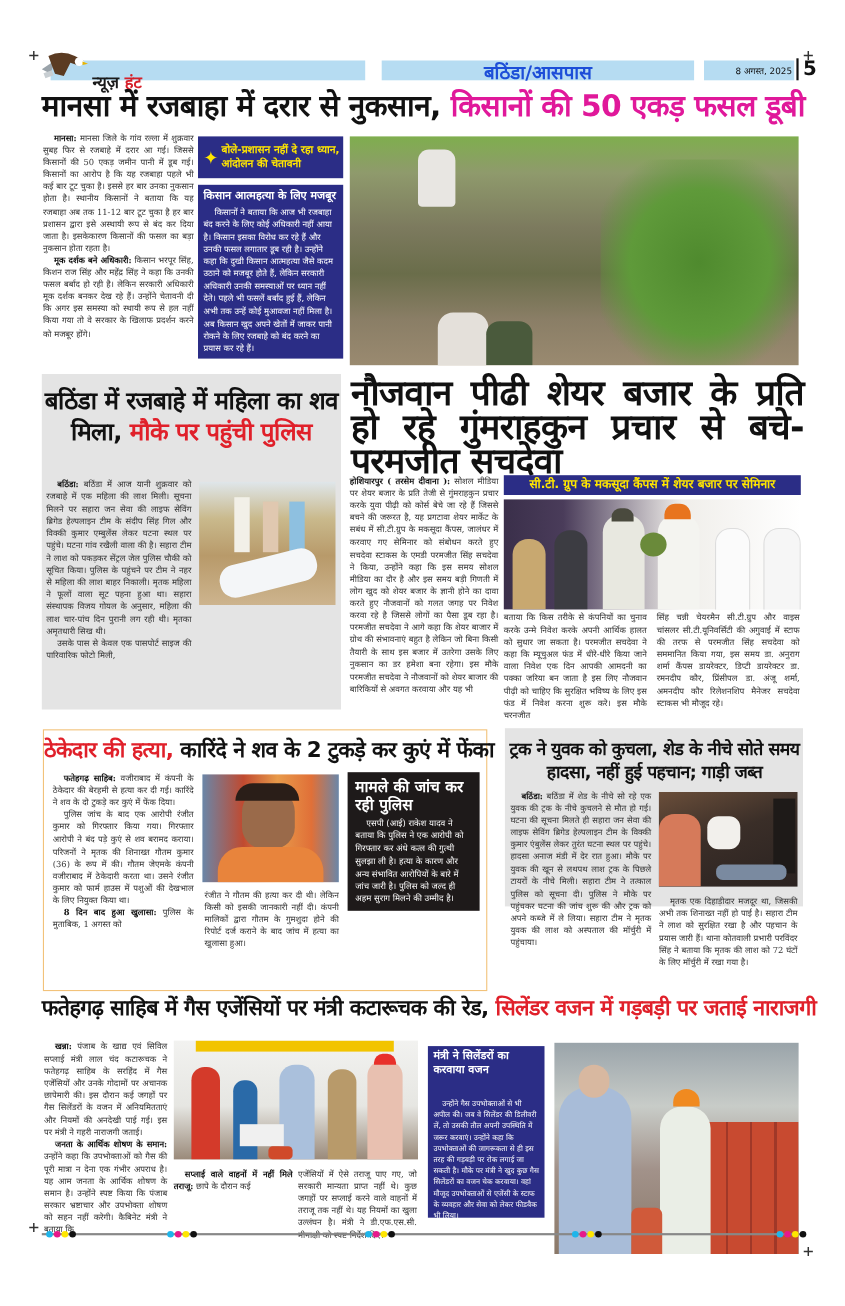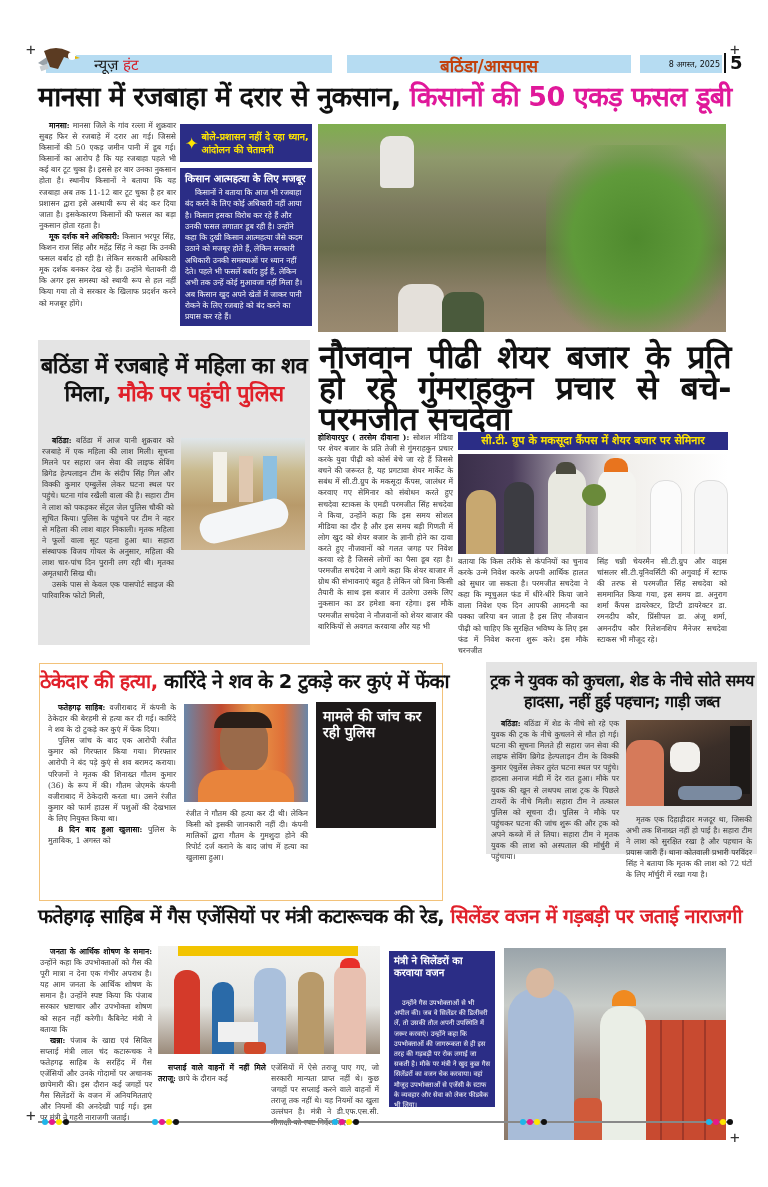--- a/index.html
+++ b/index.html
@@ -6,23 +6,23 @@
   body{width:768px;height:1187px;position:relative;overflow:hidden;font-family:"DejaVu Sans",sans-serif;color:#222;}
   .abs{position:absolute;}
   .crop{position:absolute;font-size:16px;color:#333;font-family:"DejaVu Sans Mono",monospace;line-height:1;}
   
   .hdr{left:34px;top:51px;width:700px;height:22px;}
   .hdr-band{position:absolute;top:4px;height:18px;background:#b6dcf2;}
   .logo-band{left:12px;width:286px;}
   .sec-band{left:313px;width:284px;}
   .date-band{left:606px;width:82px;}
   .logo-bird{position:absolute;left:2px;top:-6px;width:46px;height:30px;}
-  .logo-txt{position:absolute;left:50px;top:3px;font-size:15px;font-weight:normal;color:#1a1a1a;font-family:"DejaVu Sans",sans-serif;margin-left:10px;}
+  .logo-txt{position:absolute;left:50px;top:13px;font-size:15px;font-weight:bold;color:#1a1a1a;font-family:"DejaVu Sans",sans-serif;}
   .logo-txt .red{color:#d6202a;}
-  .sec-title{position:absolute;left:313px;width:284px;top:3px;text-align:center;font-size:17px;font-weight:bold;color:#c2410c;}
+  .sec-title{position:absolute;left:313px;width:284px;top:3px;text-align:center;font-size:17px;font-weight:bold;color:#1d4ed8;}
   .date{position:absolute;left:606px;width:80px;top:7px;text-align:right;font-size:8px;color:#111;}
   .pageno{position:absolute;left:690px;top:2px;font-size:18px;font-weight:bold;color:#111;border-left:2px solid #111;padding-left:4px;line-height:20px;}
   
   .hl{font-weight:bold;color:#111;letter-spacing:-0.5px;font-family:"DejaVu Sans",sans-serif;}
   .pink{color:#e0189a;}
   .red{color:#e0202a;}
   .body{font-family:"DejaVu Serif",serif;font-size:7.6px;line-height:11.1px;color:#333;text-align:justify;}
   .body b{color:#111;}
   .box-blue{background:#2b2d86;color:#fff;}
   .photo{position:absolute;overflow:hidden;}
@@ -125,44 +125,45 @@
     <p style="margin:0;text-indent:10px;"><b>8 दिन बाद हुआ खुलासा:</b> <span>पुलिस के मुताबिक, 1 अगस्त को</span></p>
   </div>
   <div class="photo" style="left:144px;top:40px;width:124px;height:98px;background:linear-gradient(90deg,#6a86a8 0%,#c04a30 30%,#e89a4a 55%,#e07038 80%,#6a86a8 100%);">
     <div style="position:absolute;left:36px;top:12px;width:48px;height:56px;background:#9a6a4a;border-radius:22px 22px 20px 20px;"></div>
     <div style="position:absolute;left:30px;top:8px;width:58px;height:16px;background:#2a1e18;border-radius:26px 26px 0 0;"></div>
     <div style="position:absolute;left:14px;top:66px;width:96px;height:32px;background:#e8843c;border-radius:22px 22px 0 0;"></div>
   </div>
   <div class="body" style="position:absolute;left:146px;top:144px;width:122px;">रंजीत ने गौतम की हत्या कर दी थी। लेकिन किसी को इसकी जानकारी नहीं दी। कंपनी मालिकों द्वारा गौतम के गुमशुदा होने की रिपोर्ट दर्ज कराने के बाद जांच में हत्या का खुलासा हुआ।</div>
   <div style="position:absolute;left:276px;top:38px;width:120px;height:126px;background:#1e1a1a;color:#fff;padding:6px 7px;box-sizing:border-box;">
     <div style="font-size:14px;font-weight:bold;line-height:16px;margin-bottom:3px;">मामले की जांच कर रही पुलिस</div>
-  </div>
-</div>
-
-<div class="abs" style="left:486px;top:662px;width:271px;height:192px;background:#e4e4e4;">
+    <div style="font-size:7.7px;line-height:11.4px;text-indent:10px;">एसपी (आई) राकेश यादव ने बताया कि पुलिस ने एक आरोपी को गिरफ्तार कर अंधे कत्ल की गुत्थी सुलझा ली है। हत्या के कारण और अन्य संभावित आरोपियों के बारे में जांच जारी है। पुलिस को जल्द ही अहम सुराग मिलने की उम्मीद है।</div>
+  </div>
+</div>
+
+<div class="abs" style="left:459px;top:662px;width:271px;height:162px;background:#e4e4e4;">
   <div class="hl" style="position:absolute;left:4px;top:8px;width:264px;text-align:center;font-size:16px;line-height:21px;">ट्रक ने युवक को कुचला, शेड के नीचे सोते समय हादसा, नहीं हुई पहचान; गाड़ी जब्त</div>
   <div class="body" style="position:absolute;left:5px;top:56px;width:128px;">
     <span style="font-weight:bold;color:#111;padding-left:10px;">बठिंडा:</span> <span>बठिंडा में शेड के नीचे सो रहे एक युवक की ट्रक के नीचे कुचलने से मौत हो गई। घटना की सूचना मिलते ही सहारा जन सेवा की लाइफ सेविंग ब्रिगेड हेल्पलाइन टीम के विक्की कुमार एंबुलेंस लेकर तुरंत घटना स्थल पर पहुंचे। हादसा अनाज मंडी में देर रात हुआ। मौके पर युवक की खून से लथपथ लाश ट्रक के पिछले टायरों के नीचे मिली। सहारा टीम ने तत्काल पुलिस को सूचना दी। पुलिस ने मौके पर पहुंचकर घटना की जांच शुरू की और ट्रक को अपने कब्जे में ले लिया। सहारा टीम ने मृतक युवक की लाश को अस्पताल की मॉर्चुरी में पहुंचाया।</span>
   </div>
   <div class="photo" style="left:140px;top:58px;width:126px;height:86px;background:linear-gradient(160deg,#6a4e3a 0%,#3a2e28 45%,#2a2220 100%);">
     <div style="position:absolute;left:0;top:20px;width:38px;height:66px;background:#d67a5a;border-radius:14px 14px 0 0;"></div>
     <div style="position:absolute;left:44px;top:22px;width:30px;height:30px;background:#f2f0ec;border-radius:10px;"></div>
     <div style="position:absolute;left:104px;top:6px;width:20px;height:68px;background:#1e1a18;"></div>
     <div style="position:absolute;left:52px;top:66px;width:64px;height:14px;background:#7a8aa0;border-radius:6px;"></div>
   </div>
   <div class="body" style="position:absolute;left:140px;top:152px;width:126px;text-indent:10px;">मृतक एक दिहाड़ीदार मजदूर था, जिसकी अभी तक शिनाख्त नहीं हो पाई है। सहारा टीम ने लाश को सुरक्षित रखा है और पहचान के प्रयास जारी हैं। थाना कोतवाली प्रभारी परविंदर सिंह ने बताया कि मृतक की लाश को 72 घंटों के लिए मॉर्चुरी में रखा गया है।</div>
 </div>
 
 <div class="abs hl" style="left:38px;top:902px;width:700px;text-align:center;font-size:19.5px;line-height:30px;white-space:nowrap;">
   <span>फतेहगढ़ साहिब में गैस एजेंसियों पर मंत्री कटारूचक की रेड,</span>
   <span class="red">सिलेंडर वजन में गड़बड़ी पर जताई नाराजगी</span>
 </div>
 <div class="abs body" style="left:40px;top:946px;width:112px;">
+  <p style="margin:0;text-indent:10px;"><b>खन्ना:</b> <span>पंजाब के खाद्य एवं सिविल सप्लाई मंत्री लाल चंद कटारूचक ने फतेहगढ़ साहिब के सरहिंद में गैस एजेंसियों और उनके गोदामों पर अचानक छापेमारी की। इस दौरान कई जगहों पर गैस सिलेंडरों के वजन में अनियमितताएं और नियमों की अनदेखी पाई गई। इस पर मंत्री ने गहरी नाराजगी जताई।</span></p>
   <p style="margin:0;text-indent:10px;"><b>जनता के आर्थिक शोषण के समान:</b> <span>उन्होंने कहा कि उपभोक्ताओं को गैस की पूरी मात्रा न देना एक गंभीर अपराध है। यह आम जनता के आर्थिक शोषण के समान है। उन्होंने स्पष्ट किया कि पंजाब सरकार भ्रष्टाचार और उपभोक्ता शोषण को सहन नहीं करेगी। कैबिनेट मंत्री ने बताया कि</span></p>
-  <p style="margin:0;text-indent:10px;"><b>खन्ना:</b> <span>पंजाब के खाद्य एवं सिविल सप्लाई मंत्री लाल चंद कटारूचक ने फतेहगढ़ साहिब के सरहिंद में गैस एजेंसियों और उनके गोदामों पर अचानक छापेमारी की। इस दौरान कई जगहों पर गैस सिलेंडरों के वजन में अनियमितताएं और नियमों की अनदेखी पाई गई। इस पर मंत्री ने गहरी नाराजगी जताई।</span></p>
 </div>
 <div class="photo" style="left:158px;top:946px;width:222px;height:108px;background:linear-gradient(180deg,#f2f2f0 0%,#e6e6e2 55%,#9a8a7a 100%);">
   <div style="position:absolute;left:20px;top:0;width:180px;height:10px;background:#f2c400;"></div>
   <div style="position:absolute;left:16px;top:24px;width:26px;height:84px;background:#d43a2a;border-radius:12px 12px 0 0;"></div>
   <div style="position:absolute;left:54px;top:36px;width:22px;height:72px;background:#2a6aa8;border-radius:10px 10px 0 0;"></div>
   <div style="position:absolute;left:96px;top:22px;width:32px;height:86px;background:#aac0dc;border-radius:14px 14px 0 0;"></div>
   <div style="position:absolute;left:140px;top:26px;width:26px;height:82px;background:#b89a6a;border-radius:12px 12px 0 0;"></div>
   <div style="position:absolute;left:176px;top:18px;width:32px;height:90px;background:#e8c0b0;border-radius:14px 14px 0 0;"></div>
   <div style="position:absolute;left:182px;top:12px;width:20px;height:10px;background:#e8302a;border-radius:8px 8px 0 0;"></div>
   <div style="position:absolute;left:60px;top:76px;width:40px;height:20px;background:#f0f0f0;"></div>

